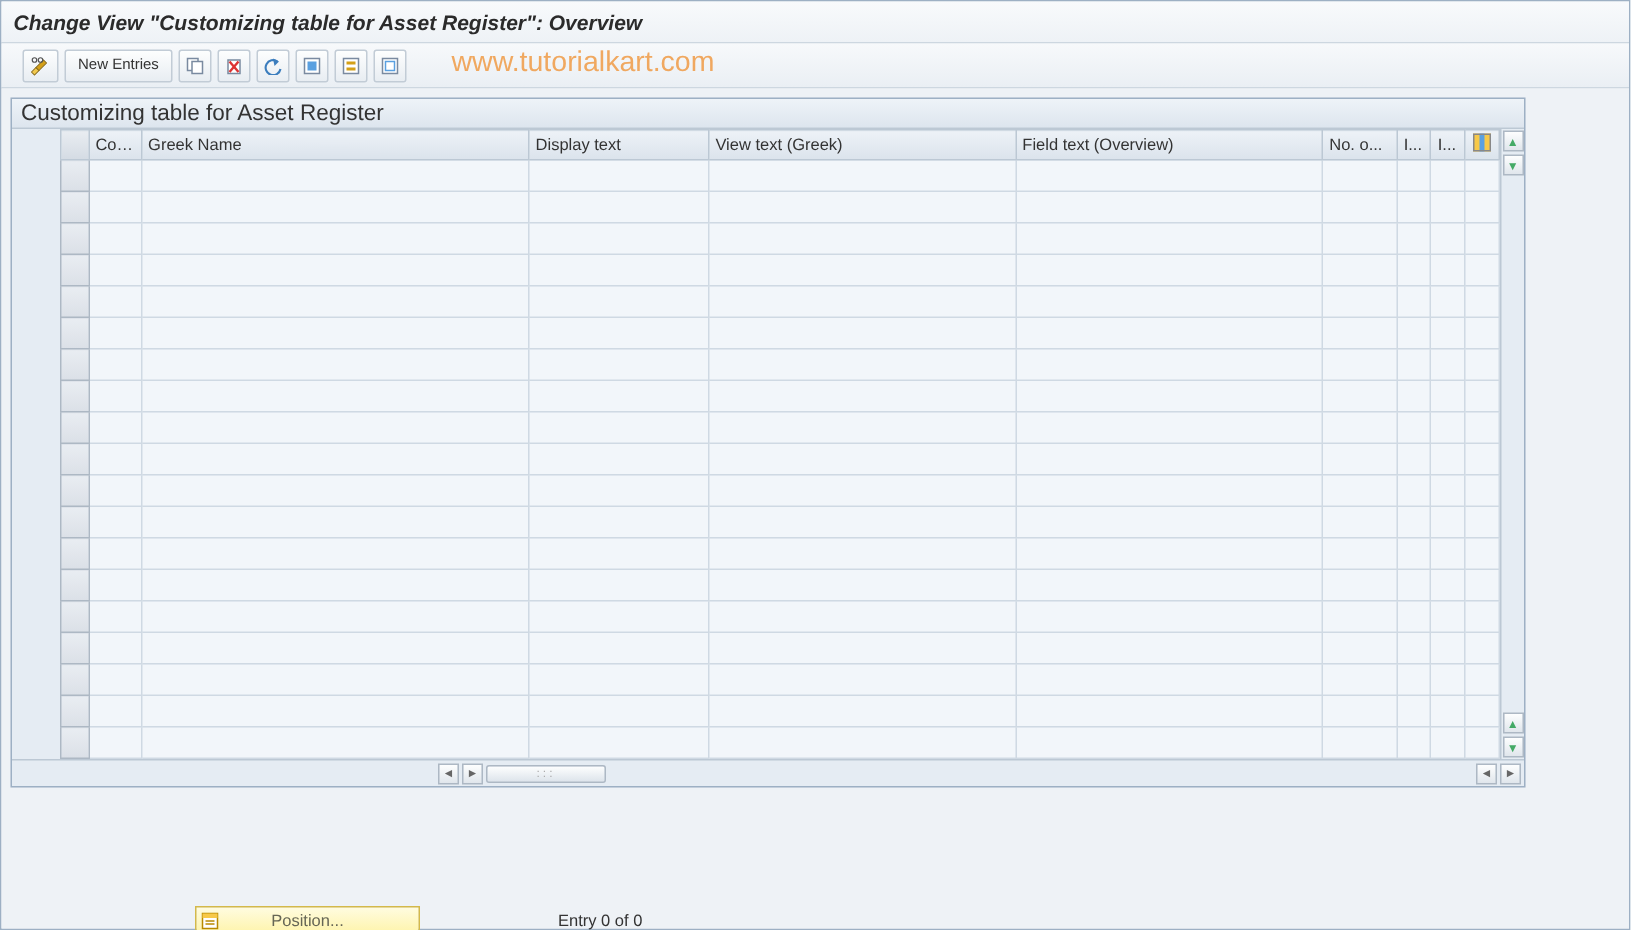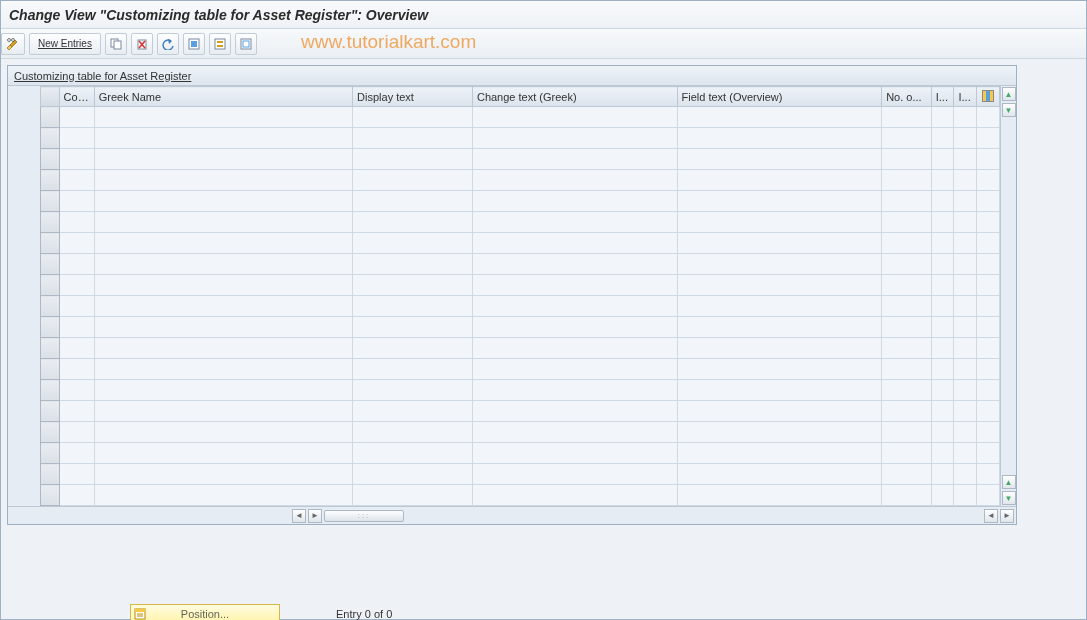--- a/index.html
+++ b/index.html
@@ -32,24 +32,23 @@
     font-style: italic;
     font-size: 14px;
     color: #2b2b2b;
   }
   .toolbar {
     height: 30px;
     background: linear-gradient(#f7f9fb, #eaeff4);
     border-bottom: 1px solid #cdd7e0;
     display: flex;
     align-items: center;
-    padding: 0 0;
+    padding: 0 14px;
     gap: 4px;
     position: relative;
-    text-decoration: underline;
   }
   .toolbar .btn {
     height: 22px;
     min-width: 22px;
     background: linear-gradient(#fdfefe, #e8edf2);
     border: 1px solid #c2ccd6;
     border-radius: 2px;
     display: flex;
     align-items: center;
     justify-content: center;
@@ -83,23 +82,22 @@
     display: flex;
     flex-direction: column;
   }
   .panel-title {
     height: 20px;
     background: linear-gradient(#eef3f8, #dde5ee);
     border-bottom: 1px solid #bcc8d4;
     padding: 0 6px;
     display: flex;
     align-items: center;
-    font-size: 11px;
+    font-size: 15px;
     color: #333;
-    text-decoration: underline;
   }
   .grid {
     border-collapse: collapse;
     width: 100%;
     table-layout: fixed;
   }
   .grid th {
     background: linear-gradient(#edf2f7, #dbe3ec);
     border: 1px solid #bcc8d4;
     height: 20px;
@@ -204,21 +202,21 @@
     font-size:11px;
     color:#665;
     justify-content:center;
     position:relative;
   }
   .position-btn .icon {
     position:absolute;left:2px;top:1px;
     width:16px;height:16px;
     display:flex;align-items:center;justify-content:center;
   }
-  .entry-text { font-size:11px; color:#333; }
+  .entry-text { font-size:11px; color:#333;margin-left:36px; }
   svg { display:block; }
 </style>
 </head>
 <body>
 
 <div class="app">
 
   <div class="title-bar">
     <span>Change View "Customizing table for Asset Register": Overview</span>
   </div>
@@ -308,21 +306,21 @@
             <col style="width:22px">
             <col style="width:22px">
             <col style="width:22px">
           </colgroup>
           <thead>
             <tr>
               <th class="rowsel-h"></th>
               <th>CoCd</th>
               <th>Greek Name</th>
               <th>Display text</th>
-              <th>Change text (Greek)</th>
+              <th>View text (Greek)</th>
               <th>Field text (Overview)</th>
               <th>No. o...</th>
               <th>I...</th>
               <th>I...</th>
               <th class="cfg"><span class="cfg-icon"></span></th>
             </tr>
           </thead>
           <tbody id="grid-body">
           <tr>
                   <td class="rowsel"></td>

